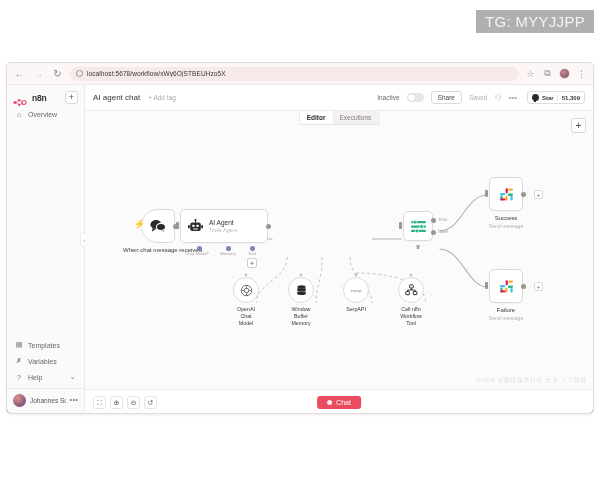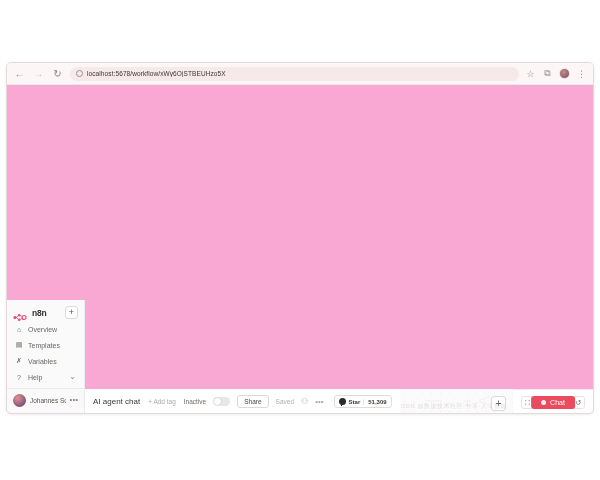--- a/index.html
+++ b/index.html
@@ -45,21 +45,21 @@
   }
   .chrome-right { display:flex; align-items:center; gap:6px; flex:none; }
   .c-icn { width:11px; height:11px; color:#8d8585; display:flex;align-items:center;justify-content:center; font-size:9px;}
   .avatar-sm {
     width:11px;height:11px;border-radius:50%;
     background: radial-gradient(circle at 40% 35%, #c98b8b, #8d5d6d 70%);
     border:1px solid #e9dede;
   }
 
   
-  .app { display:flex; height: 330px; background:#f9a8d4;align-items:flex-end; }
+  .app { display:flex; height: 330px; background:#7f1d1d; }
 
   
   .sidebar {
     width: 78px; background:#fbfafa; border-right:1px solid #ecebeb;
     display:flex; flex-direction:column; position:relative;
   }
   .sb-top { padding: 6px 6px 2px 6px; display:flex; align-items:center; justify-content:space-between; }
   .logo { display:flex; align-items:center; gap:3px; }
   .logo-mark { width:16px; height:9px; position:relative; }
   .logo-text { font-size:8.5px; font-weight:bold; color:#33302e; letter-spacing:-.2px;}
@@ -84,21 +84,21 @@
   }
   .user-name { font-size:6.5px; color:#59534f; white-space:nowrap; overflow:hidden; }
   .user-dots { font-size:8px; color:#8d8884; margin-left:auto; line-height:0.6;}
   .sb-handle {
     position:absolute; right:-4px; top:148px; width:8px;height:14px;
     background:#fff;border:1px solid #ecebeb;border-radius:3px;
     display:flex;align-items:center;justify-content:center;font-size:6px;color:#9c9694;
   }
 
   
-  .main { flex:1; display:flex; min-width:0; position:relative;}
+  .main { flex:1; display:flex; flex-direction:column; min-width:0; position:relative;}
   .topbar {
     height: 26px; background:#fff; border-bottom:1px solid #ecebeb;
     display:flex; align-items:center; padding: 0 8px; gap:8px;
   }
   .wf-title { font-size:8px; color:#3a3734; }
   .add-tag { font-size:6.5px; color:#adaaa7; }
   .tb-right { margin-left:auto; display:flex; align-items:center; gap:7px; }
   .inactive-lbl { font-size:6.5px; color:#6f6b68; }
   .toggle {
     width:17px;height:9px;border-radius:5px;background:#e8e6e6;position:relative;
@@ -523,14 +523,15 @@
           <div class="chat-btn">
             <span class="chat-dot"></span>
             <span>Chat</span>
           </div>
         </div>
 
       </div>
     </div>
   </div>
 
+  <div class="wm wm-tg">TG: MYYJJPP</div>
 
 </div>
 
 </body></html>

